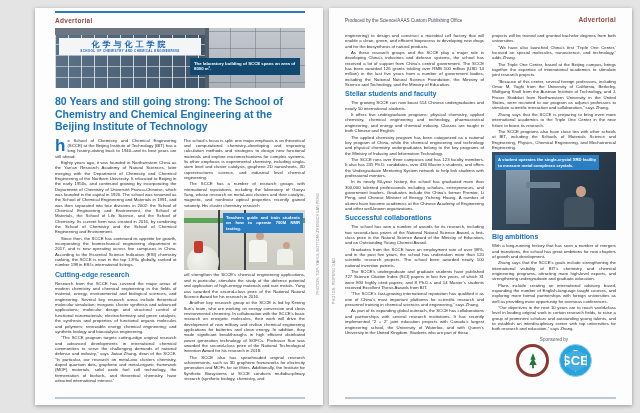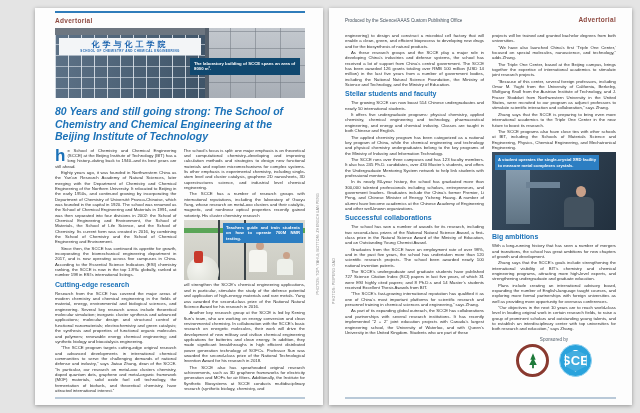--- a/index.html
+++ b/index.html
@@ -8,40 +8,40 @@
     font-family:"Liberation Sans",sans-serif;
   }
   .page{position:absolute;top:8px;height:397px;background:#fdfdfd;box-shadow:0 1px 4px rgba(0,0,0,.35);}
   #page-left{left:35px;width:288px;}
   #page-right{left:329px;width:303px;}
 
   
   .lp-inner{padding:3px 18px 0 20px;}
   .top-rule{height:2px;background:#2f7cba;}
   .adv-tag{color:#8e4a41;font-weight:bold;font-size:6.5px;margin:4px 0;letter-spacing:.3px;}
-  .hero{position:relative;height:70px;background:#8e959d;overflow:hidden;}
+  .hero{position:relative;height:60px;background:#8e959d;overflow:hidden;}
   .hero-beam{position:absolute;left:0;top:0;width:100%;height:7px;background:#6d7680;}
   .hero-left{position:absolute;left:0;top:7px;width:150px;height:65px;
     background-image:
       repeating-linear-gradient(90deg, rgba(225,231,238,.85) 0 1px, rgba(0,0,0,0) 1px 13px),
       repeating-linear-gradient(0deg, rgba(225,231,238,.6) 0 1px, rgba(0,0,0,0) 1px 11px),
       linear-gradient(100deg,#5d7287,#3f5468);}
   .hero-sign{position:absolute;left:4px;top:3px;width:142px;height:17px;background:#f3f5f7;
     color:#1b63ae;display:flex;flex-direction:column;align-items:center;justify-content:center;font-weight:bold;}
   .sign-cn{font-size:8px;line-height:9px;letter-spacing:3px;white-space:nowrap;}
   .sign-en{font-size:3px;line-height:4px;letter-spacing:.4px;white-space:nowrap;}
   .hero-right{position:absolute;left:150px;top:0;width:100px;height:72px;
     background-image:
       repeating-linear-gradient(0deg, rgba(116,123,132,.55) 0 1px, rgba(0,0,0,0) 1px 17px),
       repeating-linear-gradient(90deg, rgba(116,123,132,.55) 0 1px, rgba(0,0,0,0) 1px 25px),
       linear-gradient(#c3c8ce,#a7adb5);}
   .hero-right::before{content:"";position:absolute;left:0;top:0;width:4px;height:100%;background:#55606c;}
   .hero-caption{position:absolute;right:5px;top:30px;width:102px;background:#10486f;color:#fff;
     font-size:4.3px;line-height:5.4px;font-weight:bold;padding:3px 4px;}
-  .article-title{color:#1c72b8;font-weight:bold;font-size:10.5px;line-height:12.5px;margin:7px 0 5px;font-style:italic;}
+  .article-title{color:#1c72b8;font-weight:bold;font-size:10.5px;line-height:12.5px;margin:7px 0 5px;}
 
   .cols{display:flex;gap:7px;}
   .col{font-size:4.3px;line-height:5.35px;color:#2c2c2c;text-align:justify;overflow:hidden;}
   .lp-col{width:121.5px;height:258px;}
   .col p{margin:0 0 1px;text-indent:6px;}
   .col p.ni{text-indent:0;}
   .sec-h{color:#1c72b8;font-weight:bold;font-size:7px;line-height:8px;margin:3px 0 2px;text-indent:0;text-align:left;}
   .dropcap::first-letter{float:left;font-size:17px;line-height:13px;font-weight:bold;color:#1c72b8;padding:1px 2px 0 0;}
 
   .ph{position:relative;margin:2px 0 2.5px;overflow:hidden;}

